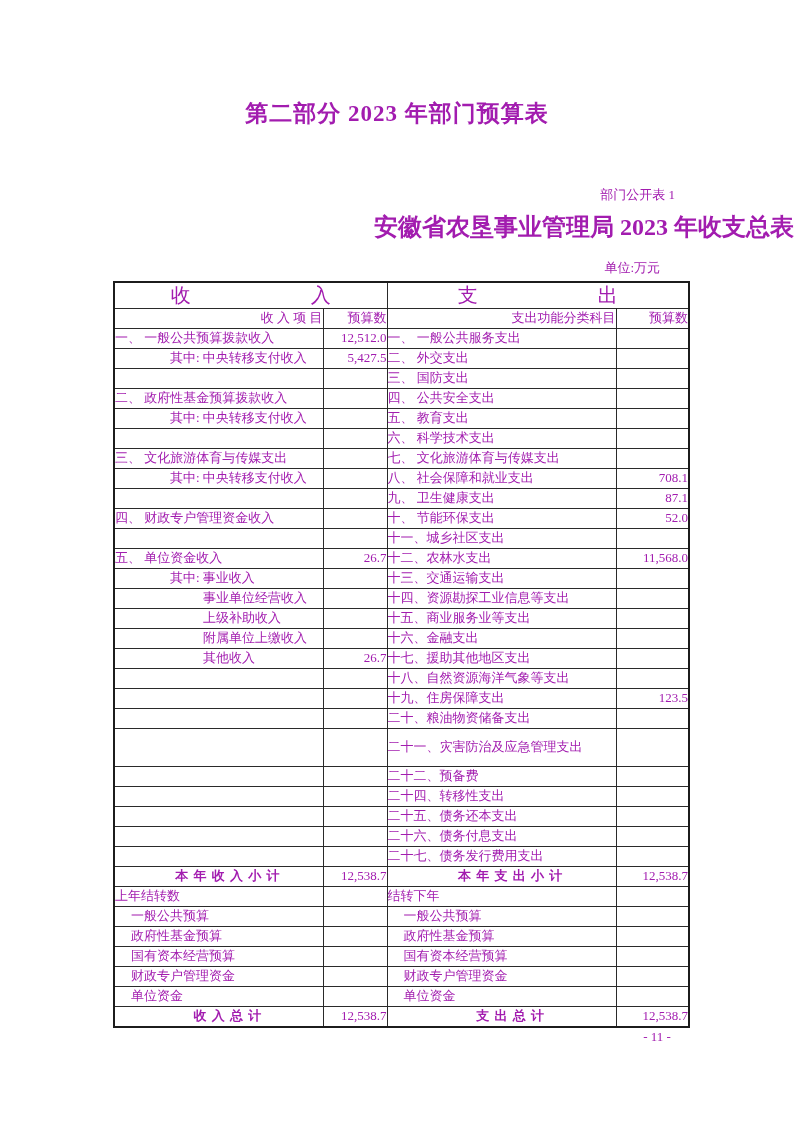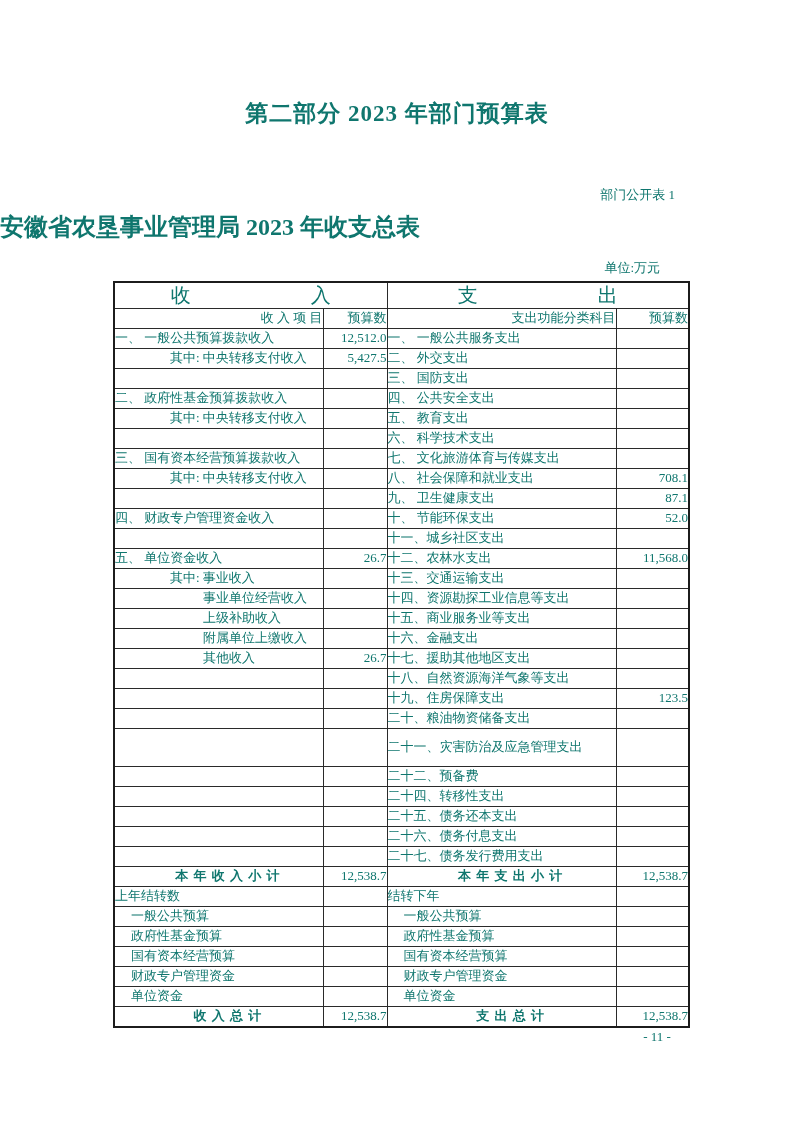--- a/index.html
+++ b/index.html
@@ -1,28 +1,28 @@
 <!DOCTYPE html>
 <html><head>
 <meta charset="utf-8">
 <style>
   html,body { margin:0; padding:0; background:#ffffff; }
   .page {
     position:relative; width:794px; height:1123px; background:#ffffff;
-    font-family:"Liberation Serif","DejaVu Serif",serif; color:#0f766e; overflow:hidden;
+    font-family:"Liberation Serif","DejaVu Serif",serif; color:#a21caf; overflow:hidden;
   }
   .sec-title {
     position:absolute; top:98px; left:0; width:100%; text-align:center;
     font-size:23px; font-weight:bold; letter-spacing:1px;
   }
   .ref-label {
     position:absolute; top:186px; right:119px; font-size:13px;
   }
   .main-title {
-    position:absolute; top:211px; left:0; width:100%; text-align:left;
+    position:absolute; top:211px; left:0; width:100%; text-align:right;
     font-size:24px; font-weight:bold;
   }
   .unit-label {
     position:absolute; top:259px; right:134px; font-size:13px;
   }
   table.budget {
     position:absolute; top:281px; left:113px; width:575px;
     border-collapse:collapse; table-layout:fixed;
     font-size:13px; border:2px solid #1c1c1c;
   }
@@ -109,21 +109,21 @@
           <td class="lab elab">五、 教育支出</td>
           <td class="val"></td>
         </tr>
         <tr>
           <td class="lab"></td>
           <td class="val"></td>
           <td class="lab elab">六、 科学技术支出</td>
           <td class="val"></td>
         </tr>
         <tr>
-          <td class="lab">三、 国有资本经营预算拨款收入</td>
+          <td class="lab">三、 文化旅游体育与传媒支出</td>
           <td class="val"></td>
           <td class="lab elab">七、 文化旅游体育与传媒支出</td>
           <td class="val"></td>
         </tr>
         <tr>
           <td class="lab l1">其中: 中央转移支付收入</td>
           <td class="val"></td>
           <td class="lab elab">八、 社会保障和就业支出</td>
           <td class="val">708.1</td>
         </tr>

